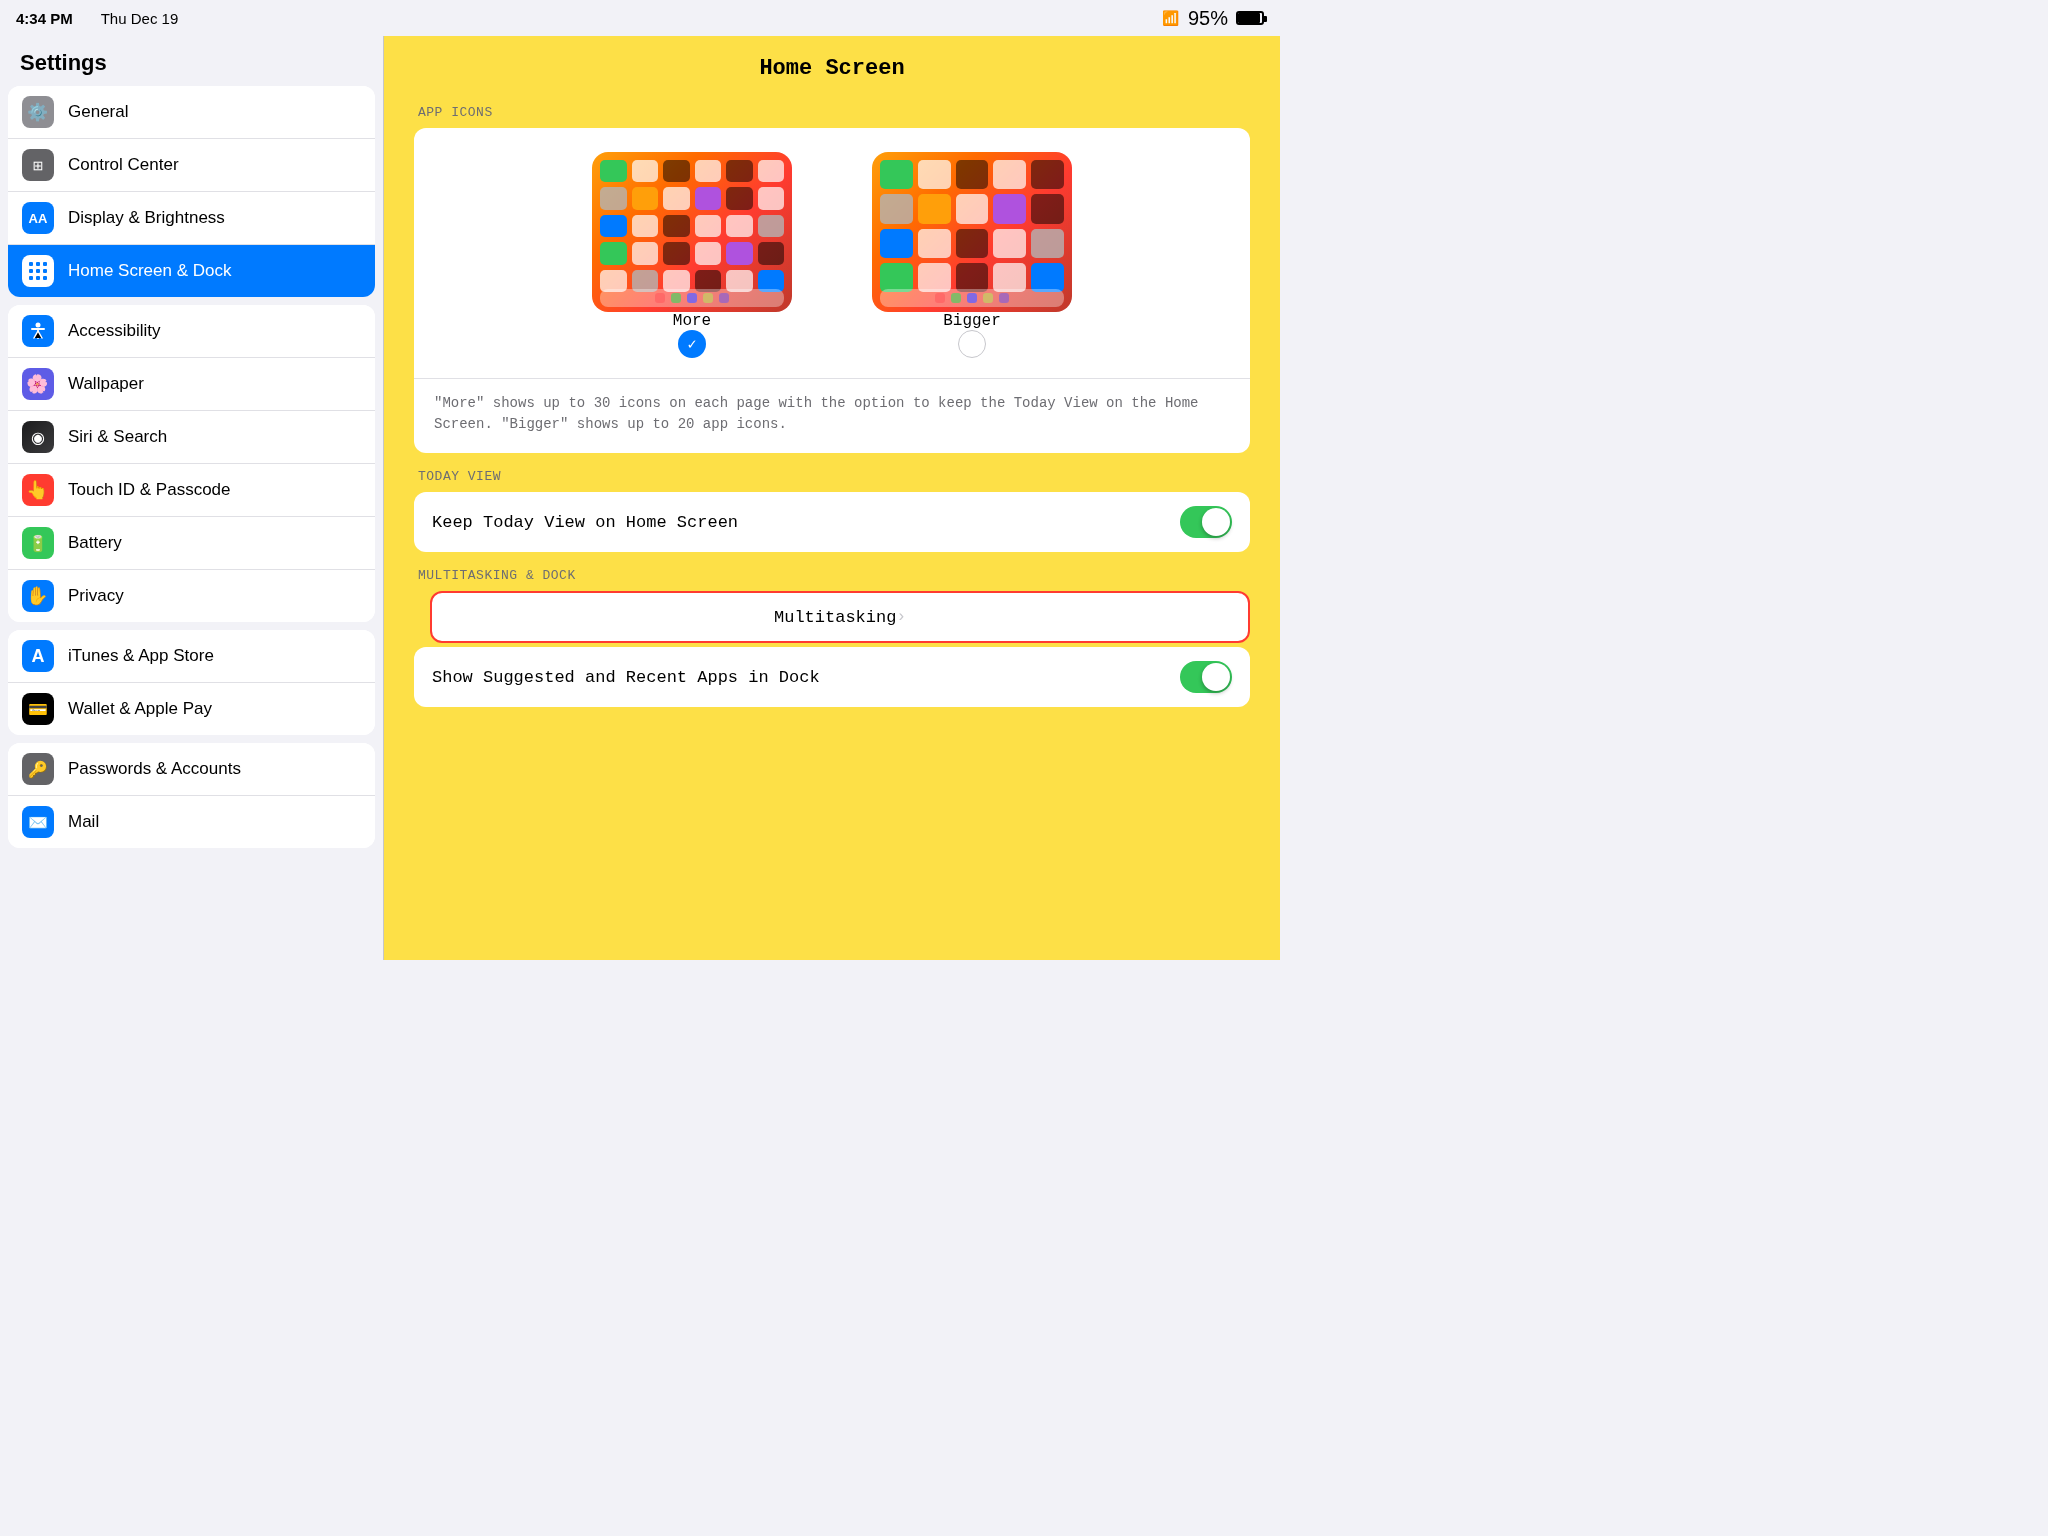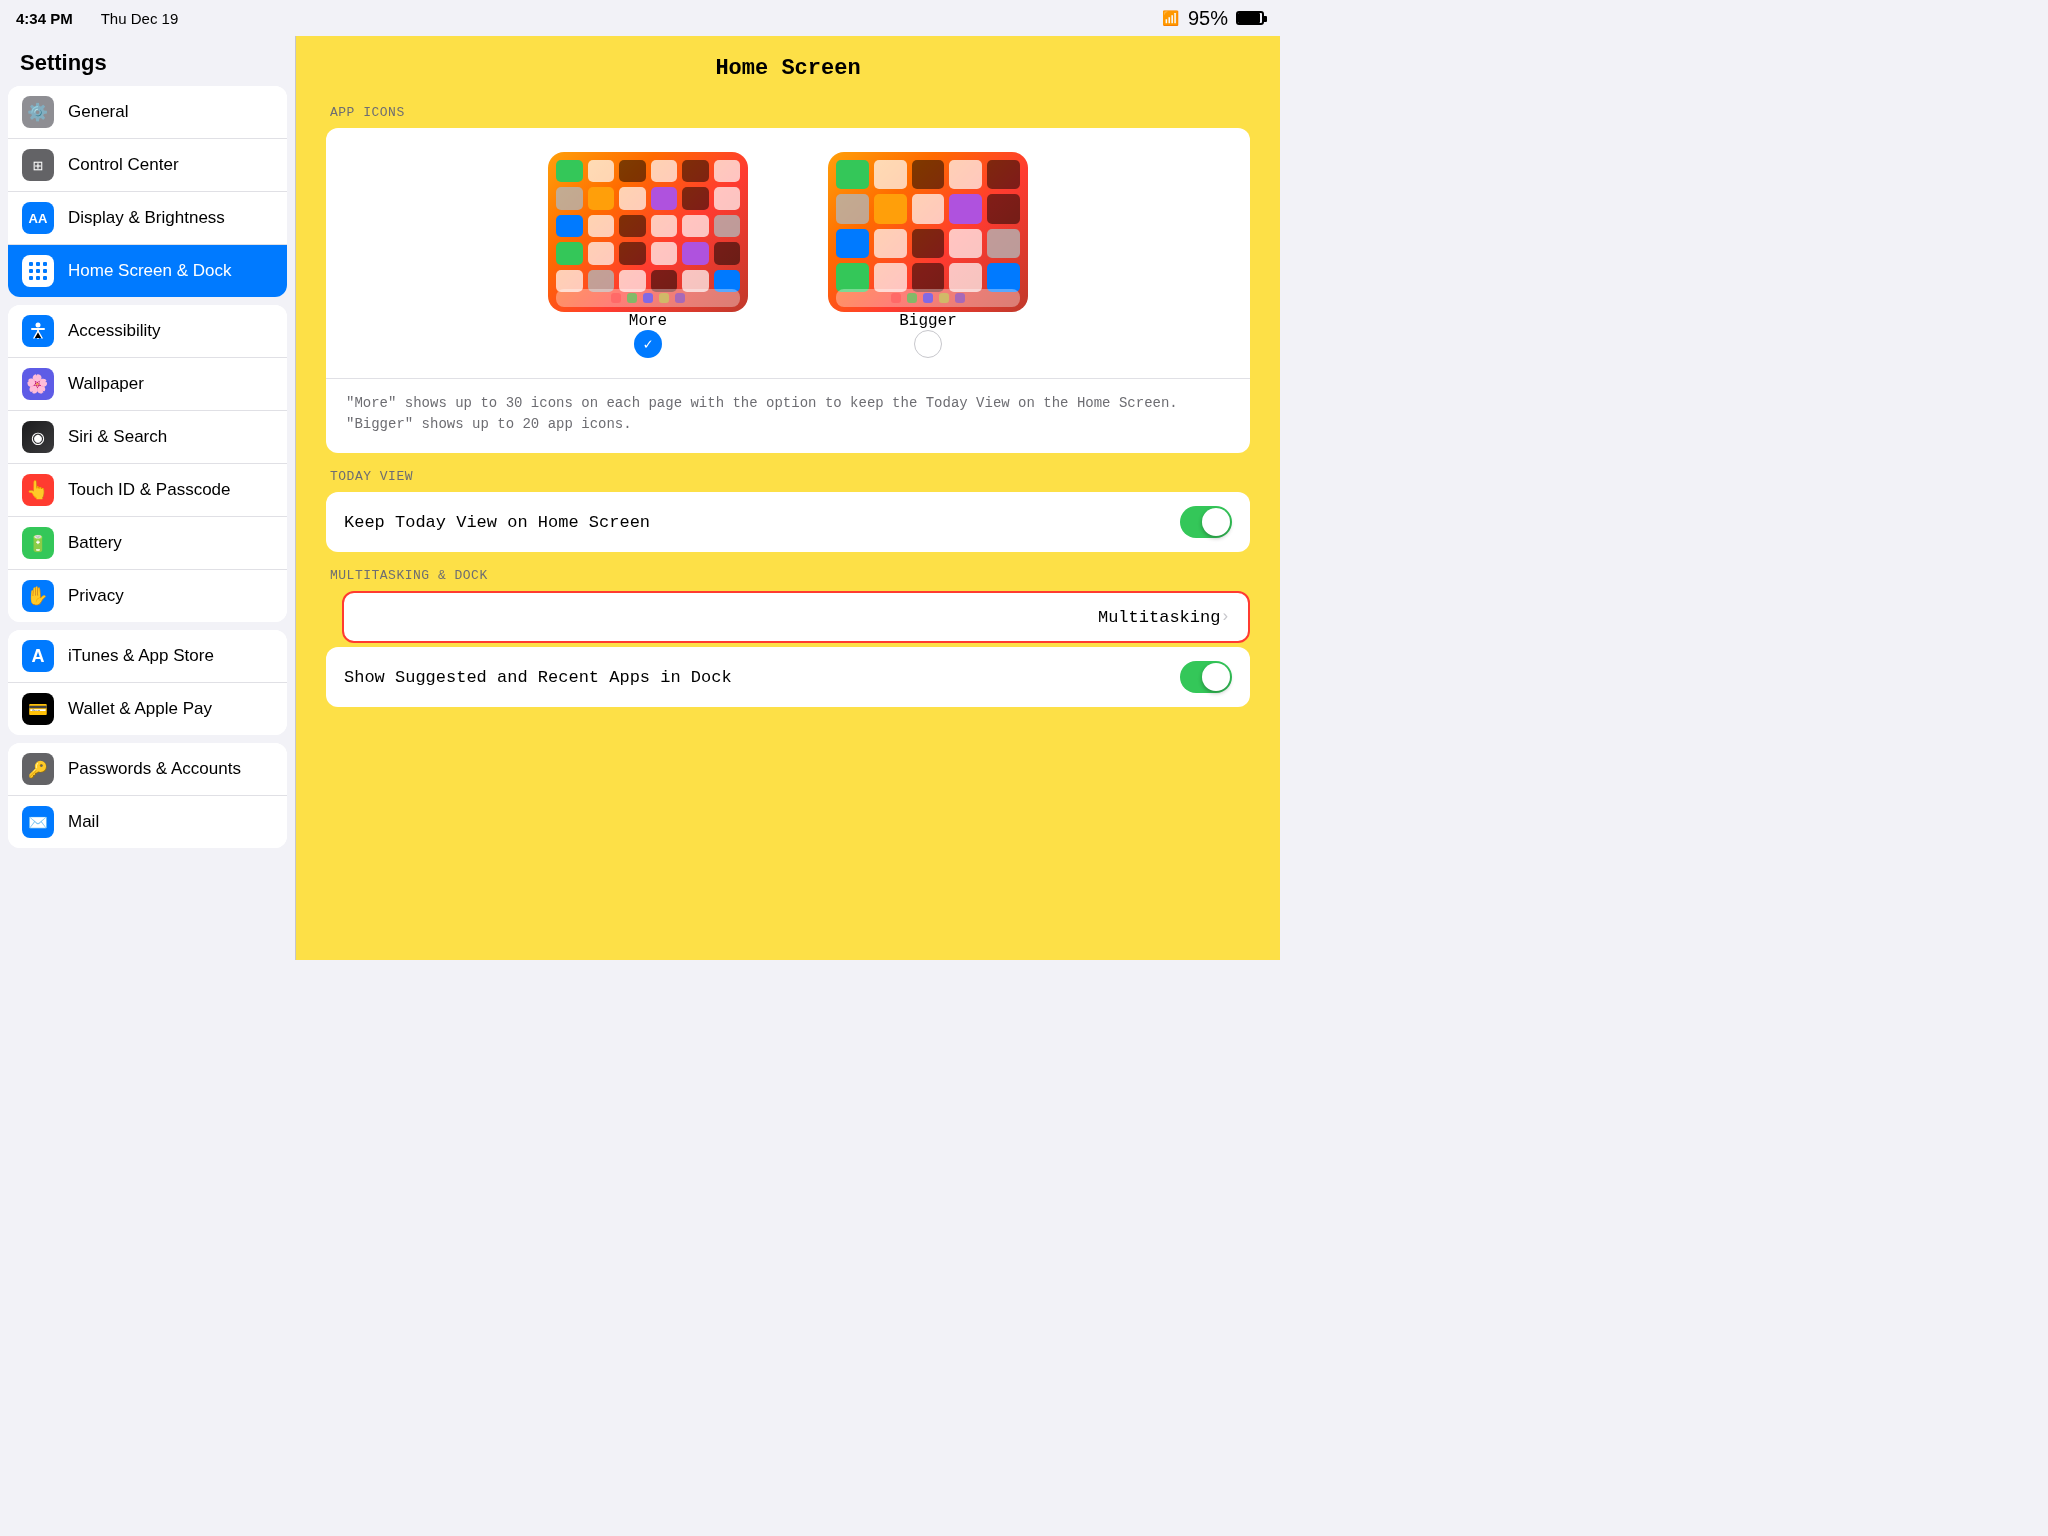--- a/index.html
+++ b/index.html
@@ -32,21 +32,21 @@
 
     
     .main-layout {
       display: flex;
       flex: 1;
       overflow: hidden;
     }
 
     
     .sidebar {
-      width: 296px;
+      width: 384px;
       background: #f2f2f7;
       border-right: 1px solid #c6c6c8;
       display: flex;
       flex-direction: column;
       overflow-y: auto;
       flex-shrink: 0;
     }
     .sidebar-header {
       padding: 14px 20px 10px;
       font-size: 22px;
@@ -222,21 +222,21 @@
       background: #fff;
       box-shadow: 0 2px 4px rgba(0,0,0,0.3);
       transition: left 0.2s;
     }
     .toggle.on .toggle-thumb { left: 22px; }
 
     
     .nav-row {
       display: flex;
       align-items: center;
-      justify-content: flex-end;
+      justify-content: center;
       padding: 14px 18px;
       min-height: 52px;
       border: 2px solid #ff3b30;
       border-radius: 12px;
       background: #fff;
       margin-left: 16px;
     }
     .nav-row-label { font-size: 17px; color: #000; }
     .nav-chevron { color: #c7c7cc; font-size: 16px; }
   </style>

